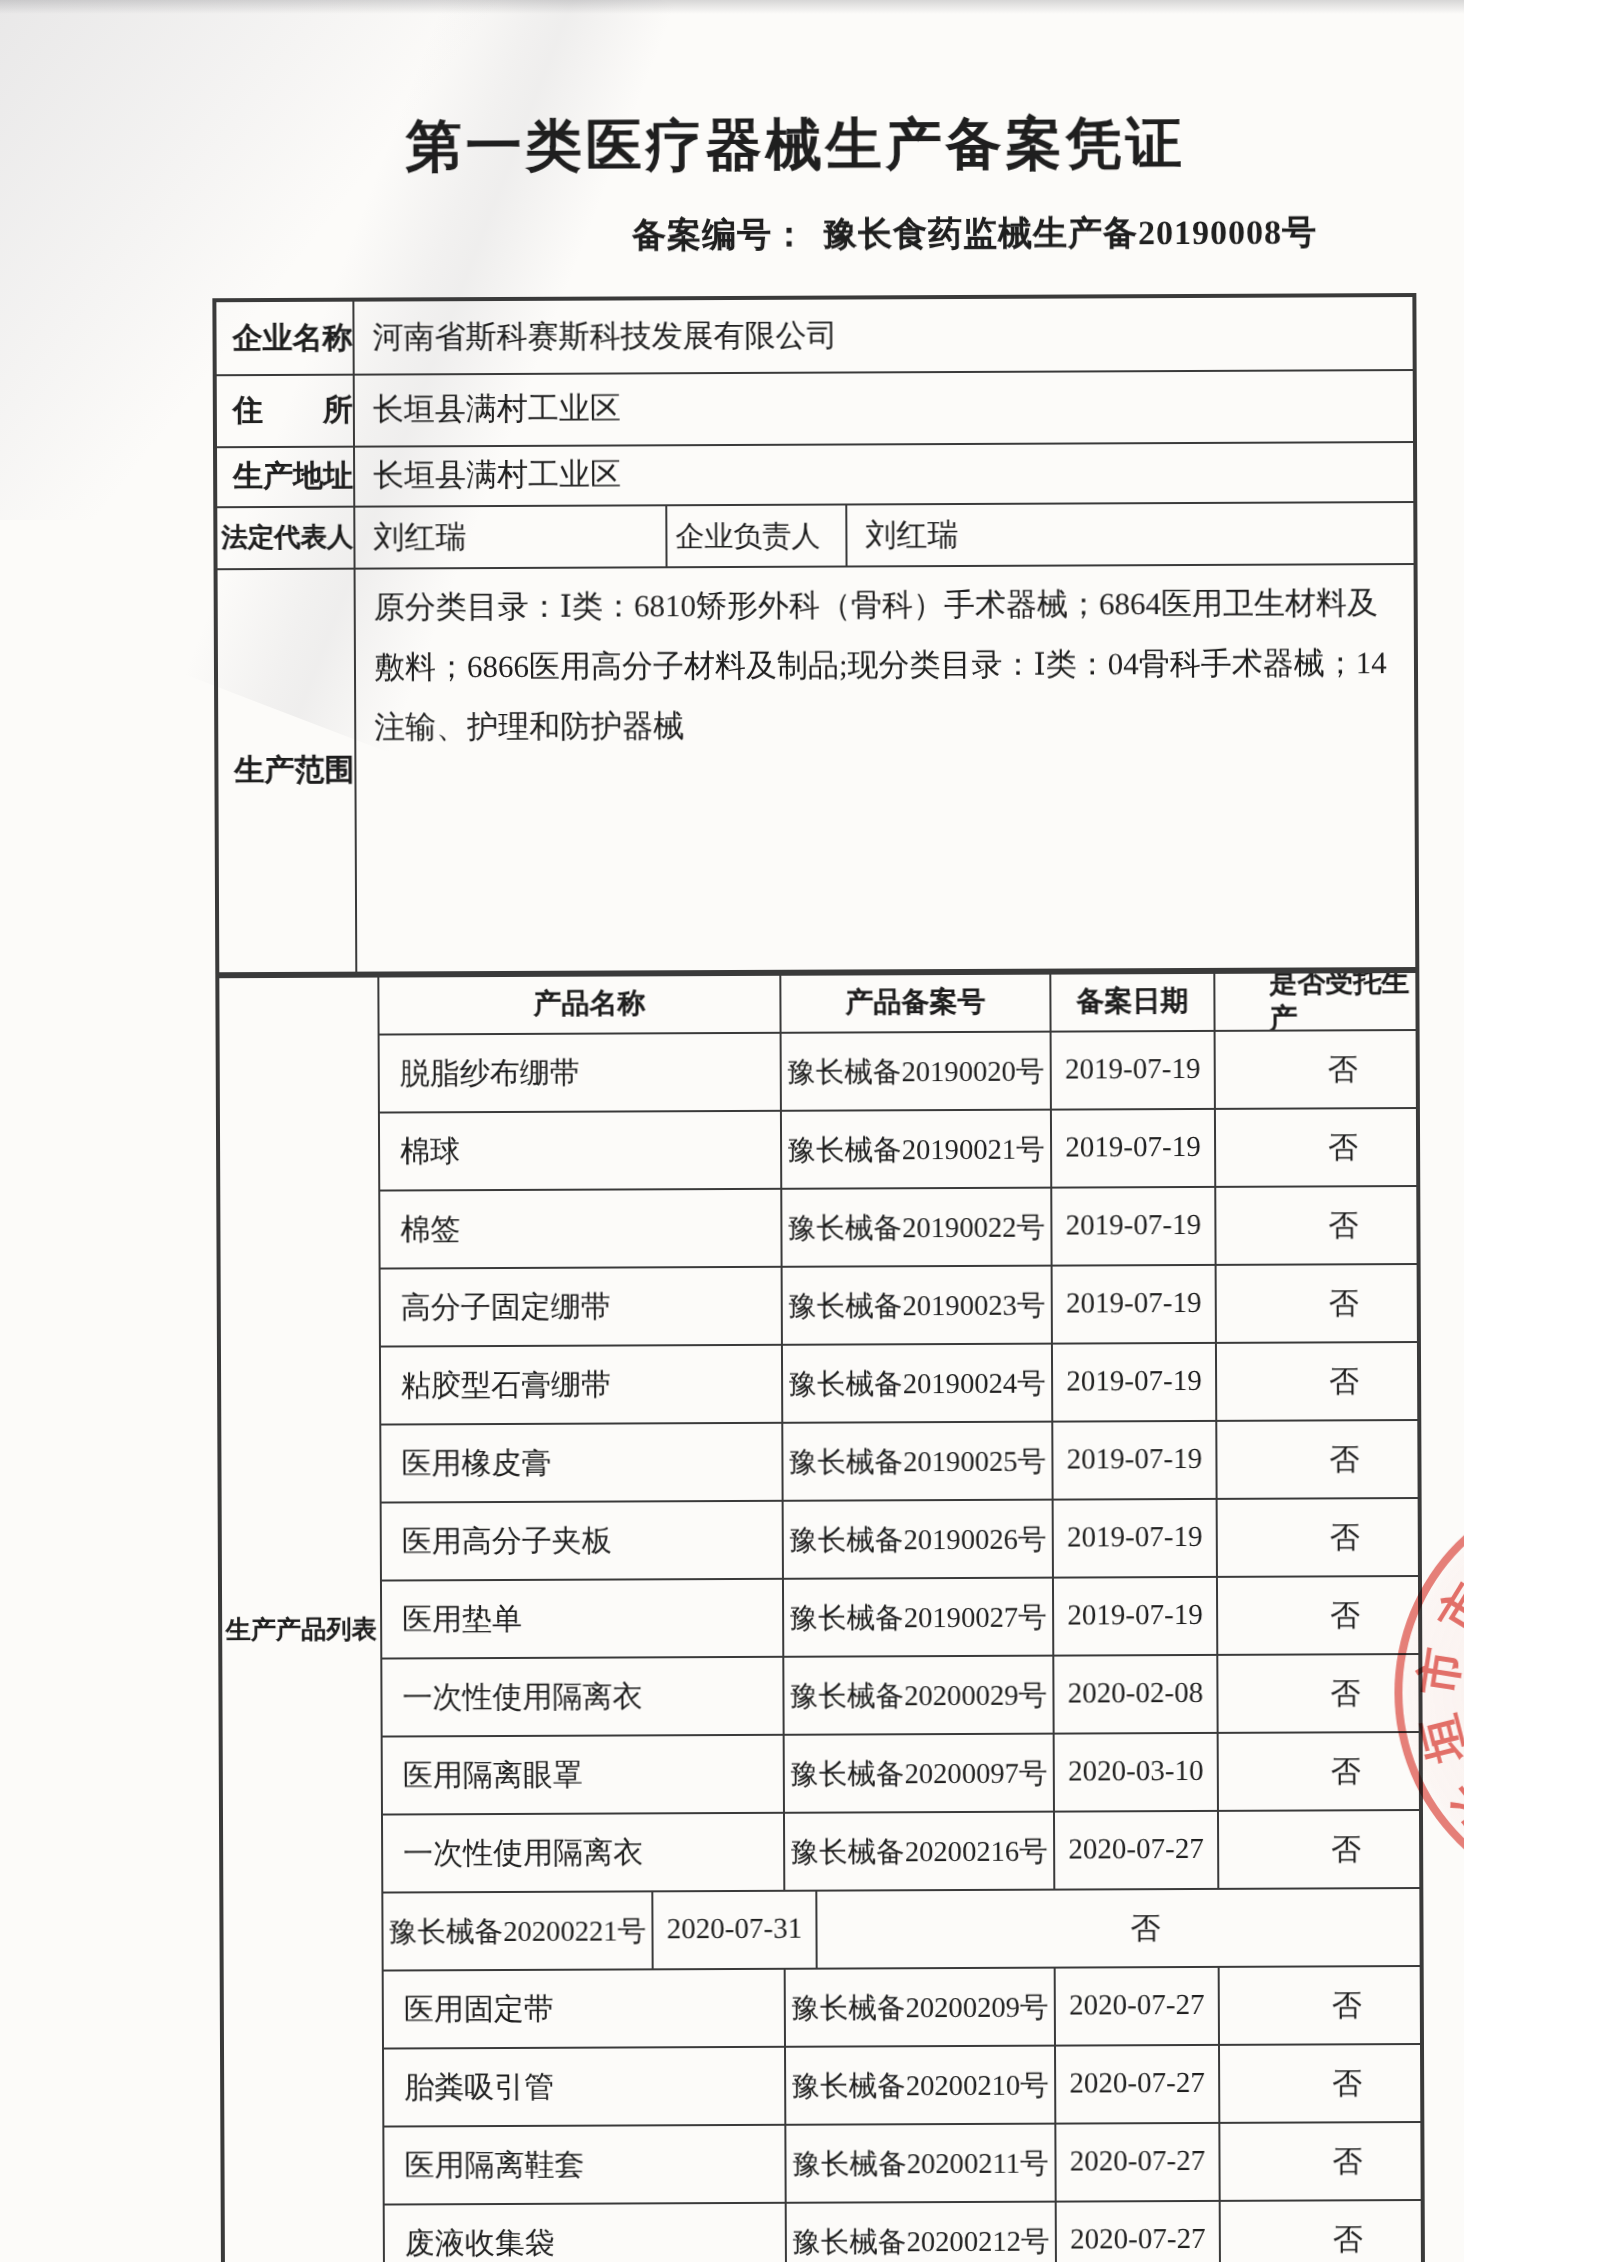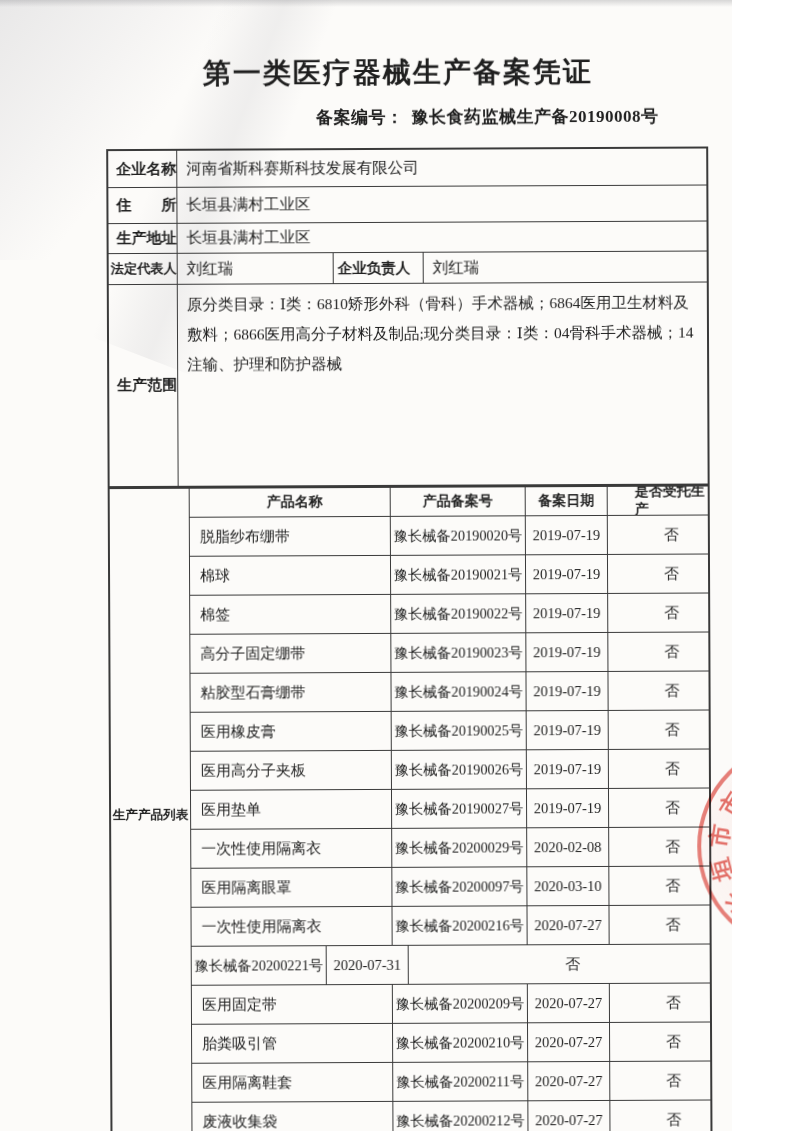--- a/index.html
+++ b/index.html
@@ -51,21 +51,21 @@
   .cell{
     border-right:1.6px solid #3a3a3a;box-sizing:border-box;
     display:flex;align-items:center;overflow:hidden;
   }
   .cell:last-child{border-right:none;}
   .lbl{width:69px;font-size:15px;font-weight:600;padding-left:8px;white-space:nowrap;flex-shrink:0;}
   .lbl.sz13{font-size:13.2px;padding-left:2px;}
   .val{flex:1;font-size:15.5px;padding-left:9px;}
   .h37{height:37px;} .h36{height:36px;} .h30{height:30px;} .h31{height:31px;}
   .w156{width:156px;flex:none;}
-  .w90{width:90px;flex:none;font-weight:700;font-size:14.5px;padding-left:4px;text-align:center;}
+  .w90{width:90px;flex:none;font-weight:400;font-size:14.5px;padding-left:4px;text-align:center;}
   .scope-row{height:201px;align-items:stretch;}
   .scope-row .lbl{display:flex;align-items:center;}
   .scope-text{
     flex:1;font-size:15.5px;line-height:1.95;
     padding:5px 8px 0 9px;display:block;
   }
 
   
   .sec-lbl{
     width:80px;flex:none;justify-content:center;

